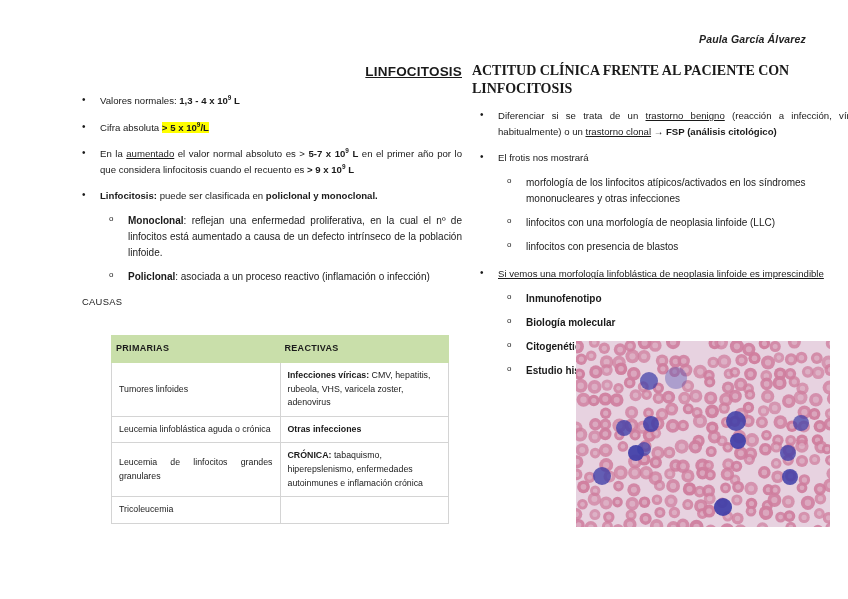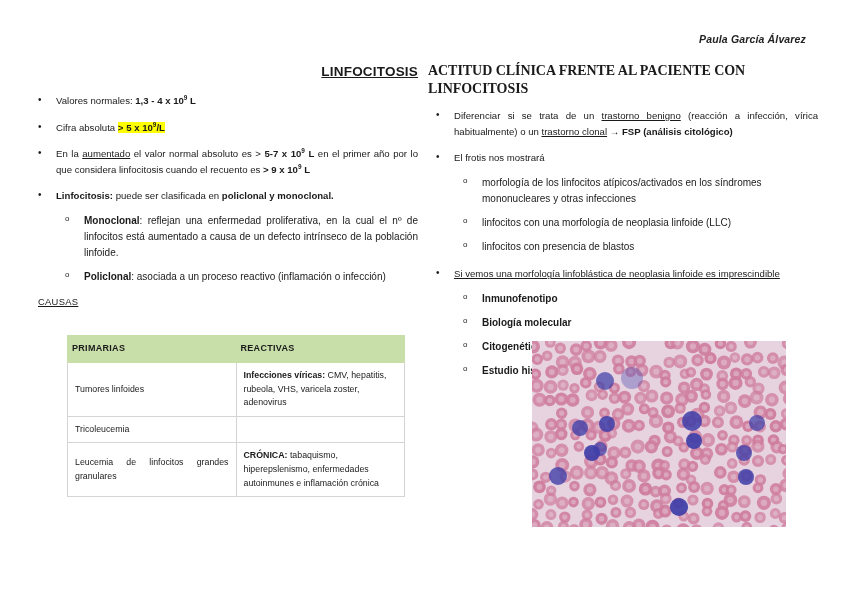--- a/index.html
+++ b/index.html
@@ -11,20 +11,21 @@
     width: 848px;
     height: 599px;
     font-family: "Liberation Sans", sans-serif;
     color: #1a1a1a;
     position: relative;
     overflow: hidden;
   }
   .page {
     position: absolute;
     inset: 0;
+    margin-left: 44px;
   }
 
   
   .author {
     position: absolute;
     top: 33px;
     right: 42px;
     font-style: italic;
     font-size: 10.5px;
     font-weight: bold;
@@ -109,21 +110,20 @@
   .u { text-decoration: underline; }
   .hl { background: #ffff00; font-weight: bold; }
   sup { font-size: 67%; vertical-align: super; line-height: 0; }
 
   
   .causas {
     position: absolute;
     left: 38px;
     top: 296px;
     font-size: 9.4px;
-    text-decoration: underline;
     letter-spacing: .3px;
     text-align: center;
   }
 
   
   table.causas-table {
     position: absolute;
     left: 67px;
     top: 335px;
     width: 338px;
@@ -213,28 +213,34 @@
       </tr>
     </thead>
     <tbody>
       <tr>
         <td class="c1 ta-center">Tumores linfoides</td>
         <td class="c2 ta-center">
           <b>Infecciones víricas:</b><span> CMV, hepatitis, rubeola, VHS, varicela zoster, adenovirus</span>
         </td>
       </tr>
       <tr>
-        <td class="c1 ta-just-n">Tricoleucemia</td>
-        <td class="c2"></td>
+        <td class="c1 ta-just-n">Leucemia linfoblástica aguda o crónica</td>
+        <td class="c2 ta-center">
+          <b>Otras infecciones</b><span></span>
+        </td>
       </tr>
       <tr>
         <td class="c1 ta-just-n">Leucemia de linfocitos grandes granulares</td>
         <td class="c2 ta-center">
           <b>CRÓNICA:</b><span> tabaquismo, hiperepslenismo, enfermedades autoinmunes e inflamación crónica</span>
         </td>
+      </tr>
+      <tr>
+        <td class="c1 ta-just-n">Tricoleucemia</td>
+        <td class="c2"></td>
       </tr>
     </tbody>
   </table>
 
   <div class="col-right">
 
     <h2 class="sec-title">ACTITUD CLÍNICA FRENTE AL PACIENTE CON LINFOCITOSIS</h2>
 
     <ul class="lv1">
 

